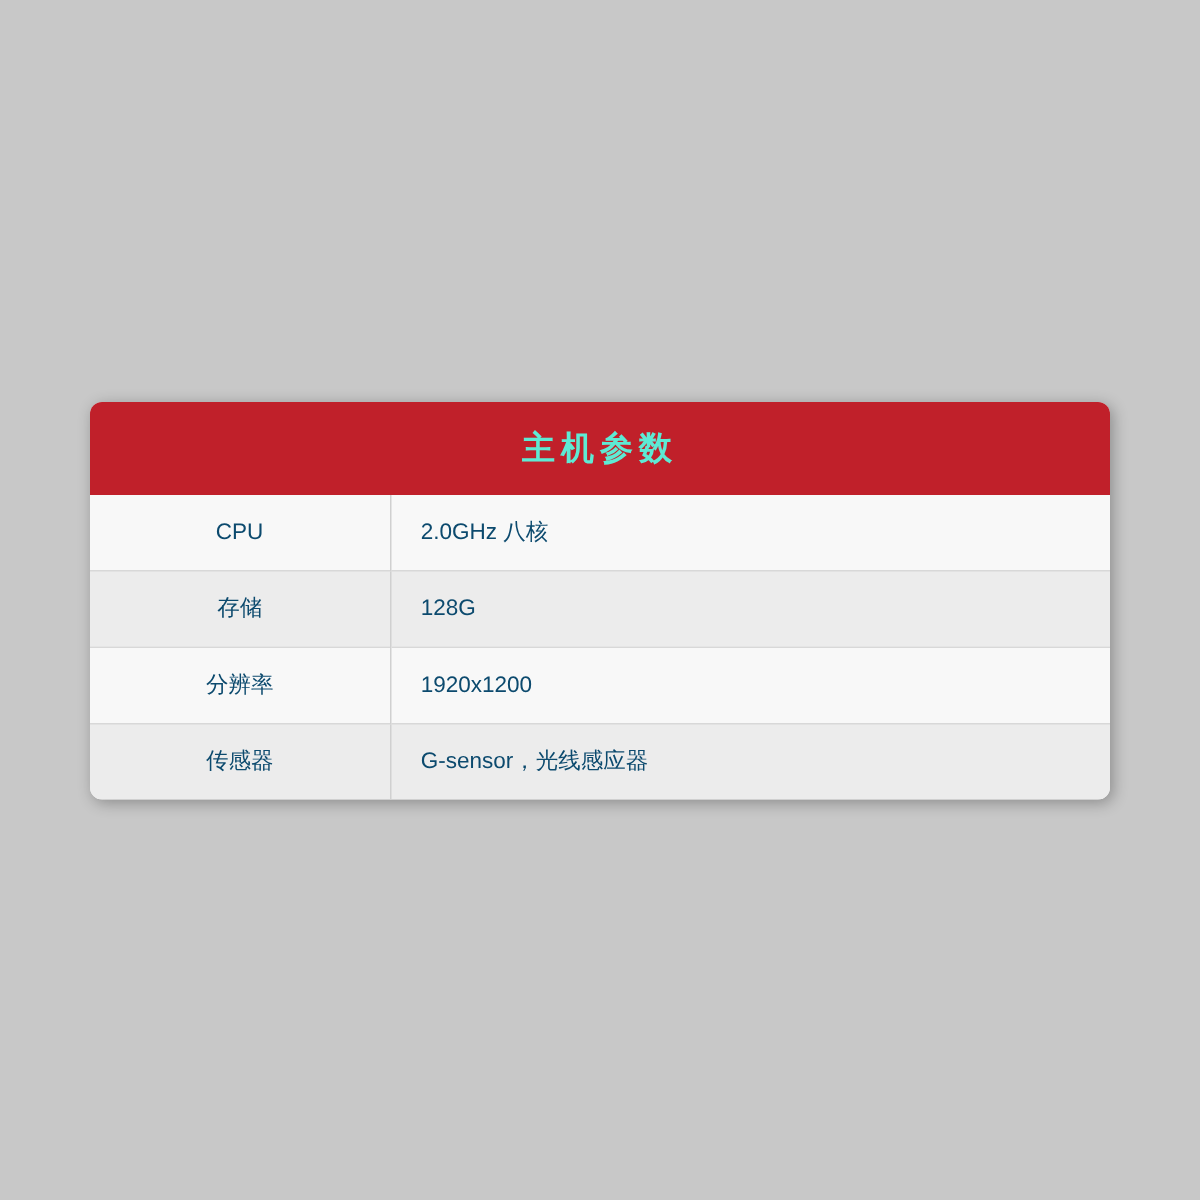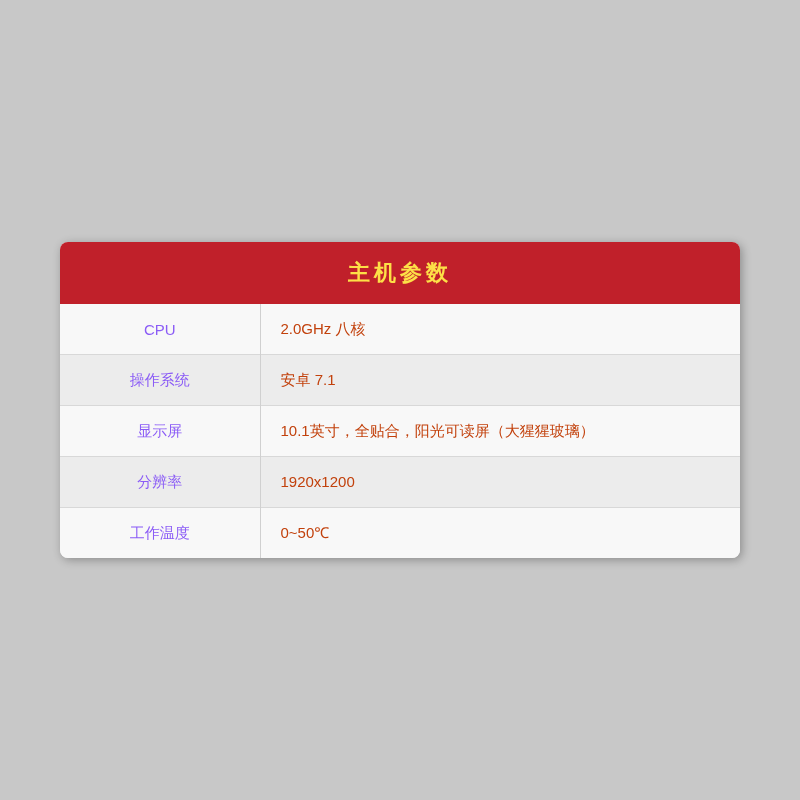--- a/index.html
+++ b/index.html
@@ -21,21 +21,21 @@
     .card {
       background: #f0f0f0;
       border-radius: 8px;
       overflow: hidden;
       width: 680px;
       box-shadow: 2px 2px 10px rgba(0,0,0,0.3);
     }
 
     .card-header {
       background: #c0202a;
-      color: #fde047;
+      color: #5eead4;
       text-align: center;
       padding: 16px 20px;
       font-size: 22px;
       font-weight: bold;
       letter-spacing: 4px;
     }
 
     .spec-table {
       width: 100%;
       border-collapse: collapse;
@@ -59,55 +59,51 @@
 
     .spec-table td {
       padding: 13px 20px;
       font-size: 15px;
       color: #333333;
       vertical-align: middle;
     }
 
     .spec-table td:first-child {
       width: 200px;
-      color: #8b5cf6;
+      color: #0c4a6e;
       font-weight: 500;
       text-align: center;
       border-right: 1px solid #d0d0d0;
     }
 
     .spec-table td:last-child {
-      color: #c2410c;
+      color: #0c4a6e;
       line-height: 1.6;
     }
   </style>
 </head>
 <body>
 
 <div class="card">
   <div class="card-header">
     <span>主机参数</span>
   </div>
   <table class="spec-table">
     <tbody id="spec-tbody">
     <tr>
           <td>CPU</td>
           <td>2.0GHz 八核</td>
         </tr>
         <tr>
-          <td>操作系统</td>
-          <td>安卓 7.1</td>
-        </tr>
-        <tr>
-          <td>显示屏</td>
-          <td>10.1英寸，全贴合，阳光可读屏（大猩猩玻璃）</td>
+          <td>存储</td>
+          <td>128G</td>
         </tr>
         <tr>
           <td>分辨率</td>
           <td>1920x1200</td>
         </tr>
         <tr>
-          <td>工作温度</td>
-          <td>0~50℃</td>
+          <td>传感器</td>
+          <td>G-sensor，光线感应器</td>
         </tr>
       </tbody>
   </table>
 </div>
 
 </body></html>

